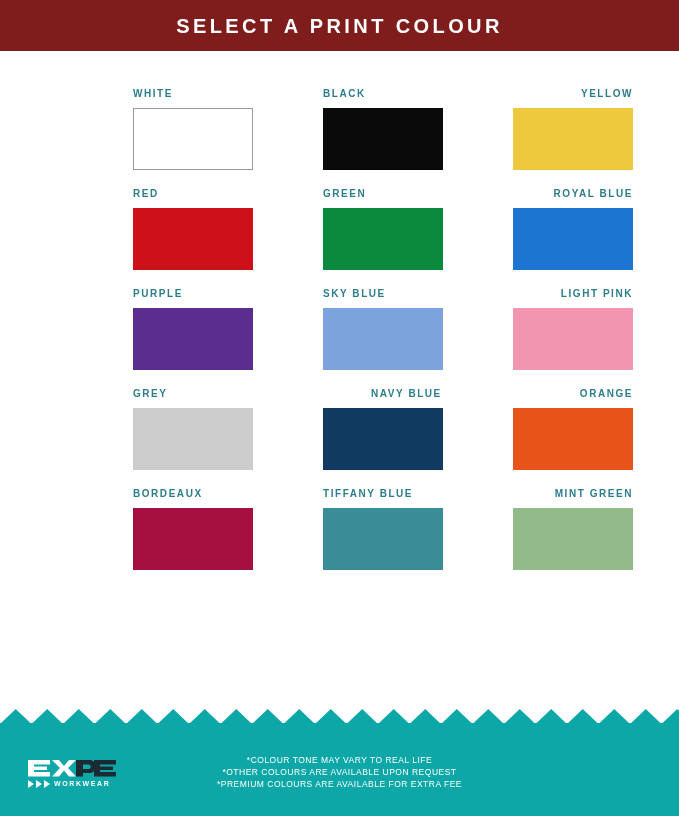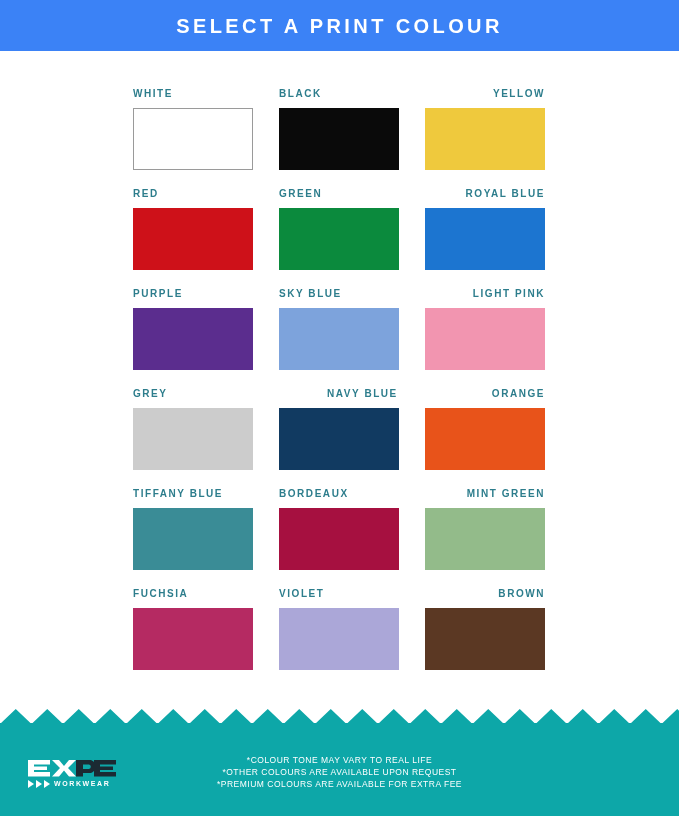--- a/index.html
+++ b/index.html
@@ -42,20 +42,21 @@
   
   .grid {
     position: absolute;
     top: 88px;
     left: 133px;
     width: 413px;
   }
   .grid-row {
     display: flex;
     height: 100px;
+    gap: 44px;
   }
   .swatch-cell {
     width: 120px;
     margin-right: 26px;
   }
   .swatch-cell:last-child {
     margin-right: 6px;
     text-align: right;
   }
   .swatch-label {
@@ -155,21 +156,21 @@
     font-size: 7px;
     font-weight: bold;
     letter-spacing: 1.6px;
     line-height: 8px;
     text-transform: uppercase;
   }
 </style>
 </head>
 <body>
 
-<div class="header-bar" style="background: #3b82f6;">
+<div class="header-bar" style="background: #7f1d1d;">
   <div class="header-title" style="color: rgb(255, 255, 255);">SELECT A PRINT COLOUR</div>
 </div>
 
 <div class="grid">
 
   <div class="grid-row">
     <div class="swatch-cell">
       <div class="swatch-label" style="color: rgb(45, 125, 140);">WHITE</div>
       <div class="swatch-chip bordered" style="background: rgb(255, 255, 255);"></div>
     </div>
@@ -223,47 +224,33 @@
       <div class="swatch-chip" style="background: rgb(17, 58, 97);"></div>
     </div>
     <div class="swatch-cell">
       <div class="swatch-label" style="color: rgb(45, 125, 140);">ORANGE</div>
       <div class="swatch-chip" style="background: rgb(232, 83, 26);"></div>
     </div>
   </div>
 
   <div class="grid-row">
     <div class="swatch-cell">
+      <div class="swatch-label" style="color: rgb(45, 125, 140);">BORDEAUX</div>
+      <div class="swatch-chip" style="background: rgb(166, 16, 64);"></div>
+    </div>
+    <div class="swatch-cell">
       <div class="swatch-label" style="color: rgb(45, 125, 140);">TIFFANY BLUE</div>
       <div class="swatch-chip" style="background: rgb(58, 140, 150);"></div>
     </div>
     <div class="swatch-cell">
-      <div class="swatch-label" style="color: rgb(45, 125, 140);">BORDEAUX</div>
-      <div class="swatch-chip" style="background: rgb(166, 16, 64);"></div>
-    </div>
-    <div class="swatch-cell">
       <div class="swatch-label" style="color: rgb(45, 125, 140);">MINT GREEN</div>
       <div class="swatch-chip" style="background: rgb(147, 187, 138);"></div>
     </div>
   </div>
 
-  <div class="grid-row">
-    <div class="swatch-cell">
-      <div class="swatch-label" style="color: rgb(45, 125, 140);">FUCHSIA</div>
-      <div class="swatch-chip" style="background: rgb(181, 42, 98);"></div>
-    </div>
-    <div class="swatch-cell">
-      <div class="swatch-label" style="color: rgb(45, 125, 140);">VIOLET</div>
-      <div class="swatch-chip" style="background: rgb(171, 167, 216);"></div>
-    </div>
-    <div class="swatch-cell">
-      <div class="swatch-label" style="color: rgb(45, 125, 140);">BROWN</div>
-      <div class="swatch-chip" style="background: rgb(91, 56, 35);"></div>
-    </div>
-  </div>
 
 </div>
 
 <div class="footer">
   <div class="footer-body" style="background: rgb(13, 167, 168);"></div>
 
   <svg class="footer-zigzag" viewBox="0 0 679 15" preserveAspectRatio="none">
     <path id="zigzag-path" fill="#0da7a8" d="M0,15 L15.75,0 L31.50,15 L47.25,0 L63.00,15 L78.75,0 L94.50,15 L110.25,0 L126.00,15 L141.75,0 L157.50,15 L173.25,0 L189.00,15 L204.75,0 L220.50,15 L236.25,0 L252.00,15 L267.75,0 L283.50,15 L299.25,0 L315.00,15 L330.75,0 L346.50,15 L362.25,0 L378.00,15 L393.75,0 L409.50,15 L425.25,0 L441.00,15 L456.75,0 L472.50,15 L488.25,0 L504.00,15 L519.75,0 L535.50,15 L551.25,0 L567.00,15 L582.75,0 L598.50,15 L614.25,0 L630.00,15 L645.75,0 L661.50,15 L677.25,0 L693.00,15 L679,15 Z"></path>
   </svg>
 

